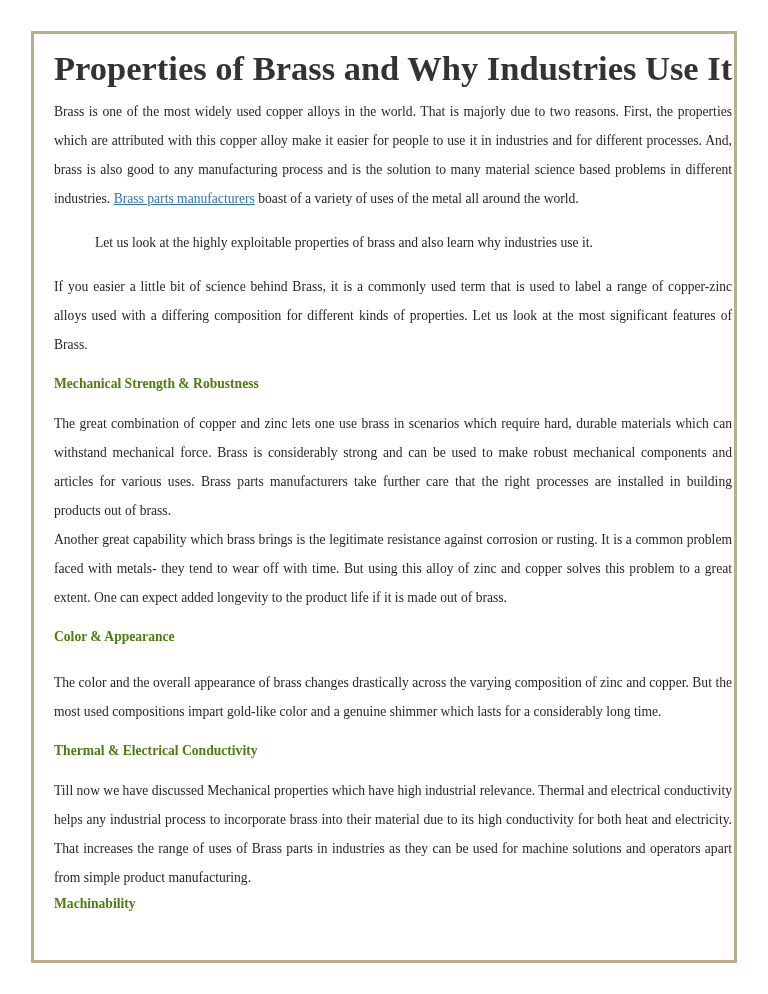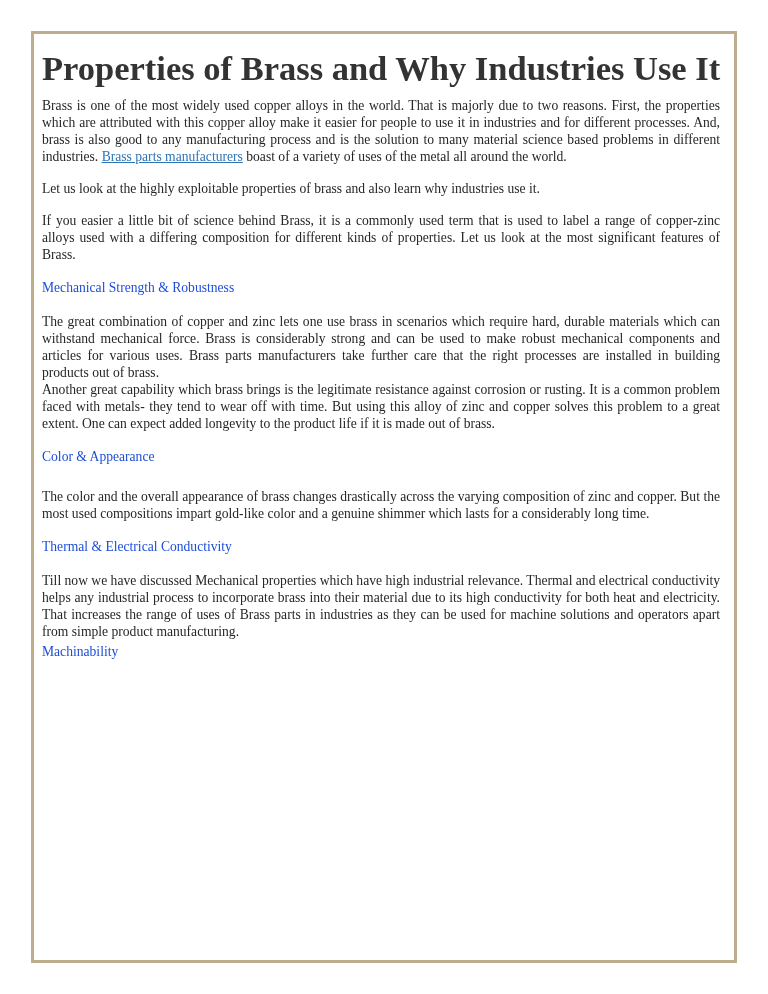--- a/index.html
+++ b/index.html
@@ -20,65 +20,65 @@
       left: 31px;
       top: 31px;
       width: 700px;
       height: 926px;
       border: 3px solid #bcae8a;
       box-sizing: content-box;
       background: #ffffff;
     }
     .content {
       position: absolute;
-      left: 8px;
+      left: 20px;
       top: 14px;
       width: 678px;
     }
     h1.doc-title {
       margin: 0;
       font-family: "Liberation Serif", "DejaVu Serif", serif;
       font-weight: bold;
       font-size: 34.5px;
       line-height: 40px;
       text-align: center;
       color: #333333;
       letter-spacing: 0px;
       white-space: nowrap;
     }
     p.body-text {
       margin: 0;
       font-size: 13.6px;
-      line-height: 17px;
+      line-height: 29px;
       text-align: justify;
       color: #262626;
     }
     .section-heading {
       margin: 0;
       font-size: 13.6px;
       line-height: 20px;
-      font-weight: normal;
-      color: #1d4ed8;
+      font-weight: bold;
+      color: #4d7c0f;
     }
     a.inline-link {
       color: #2e74b5;
       text-decoration: underline;
     }
   </style>
 </head>
 <body>
 
 <div class="page-frame">
   <div class="content">
 
     <h1 class="doc-title">Properties of Brass and Why Industries Use It</h1>
 
     <p class="body-text" style="margin-top:9px;"><span>Brass is one of the most widely used copper alloys in the world. That is majorly due to two reasons. First, the properties which are attributed with this copper alloy make it easier for people to use it in industries and for different processes. And, brass is also good to any manufacturing process and is the solution to many material science based problems in different industries. </span><a class="inline-link" href="#">Brass parts manufacturers</a><span> boast of a variety of uses of the metal all around the world.</span></p>
 
-    <p class="body-text" style="margin-top:15px;">Let us look at the highly exploitable properties of brass and also learn why industries use it.</p>
+    <p class="body-text" style="margin-top:15px;margin-left:41px;">Let us look at the highly exploitable properties of brass and also learn why industries use it.</p>
 
     <p class="body-text" style="margin-top:15px;">If you easier a little bit of science behind Brass, it is a commonly used term that is used to label a range of copper-zinc alloys used with a differing composition for different kinds of properties. Let us look at the most significant features of Brass.</p>
 
     <p class="section-heading" style="margin-top:15px;">Mechanical Strength &amp; Robustness</p>
     <p class="body-text" style="margin-top:15px;">The great combination of copper and zinc lets one use brass in scenarios which require hard, durable materials which can withstand mechanical force. Brass is considerably strong and can be used to make robust mechanical components and articles for various uses. Brass parts manufacturers take further care that the right processes are installed in building products out of brass.</p>
 
     <p class="body-text" style="">Another great capability which brass brings is the legitimate resistance against corrosion or rusting. It is a common problem faced with metals- they tend to wear off with time. But using this alloy of zinc and copper solves this problem to a great extent. One can expect added longevity to the product life if it is made out of brass.</p>
 
     <p class="section-heading" style="margin-top:15px;">Color &amp; Appearance</p>
     <p class="body-text" style="margin-top:21px;">The color and the overall appearance of brass changes drastically across the varying composition of zinc and copper. But the most used compositions impart gold-like color and a genuine shimmer which lasts for a considerably long time.</p>

